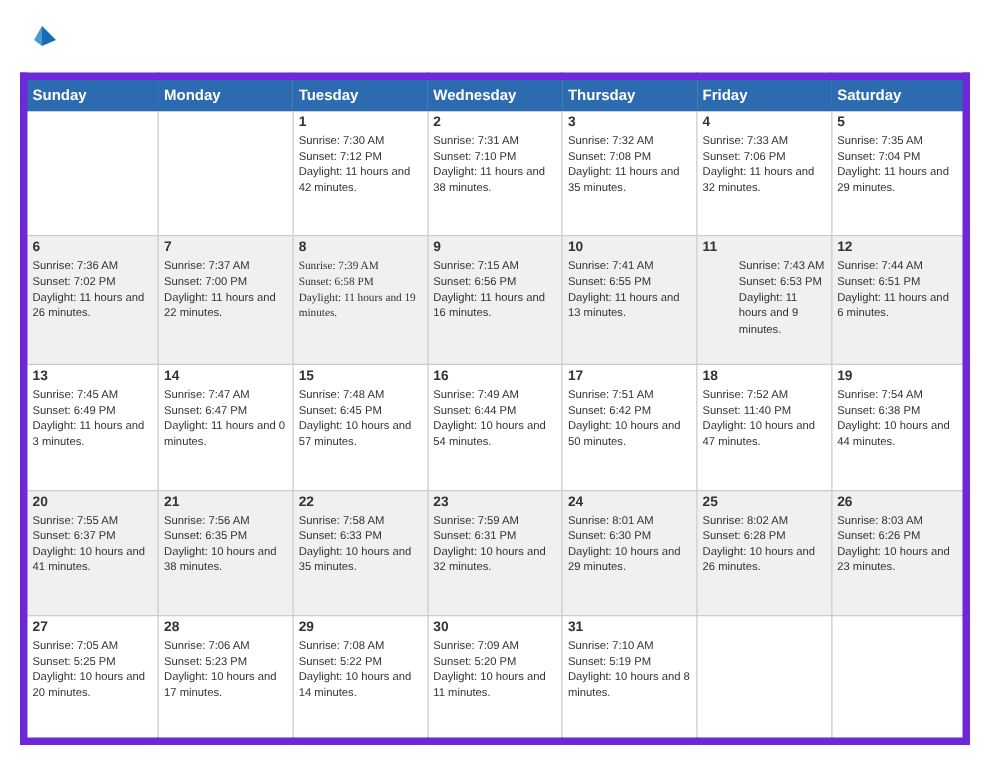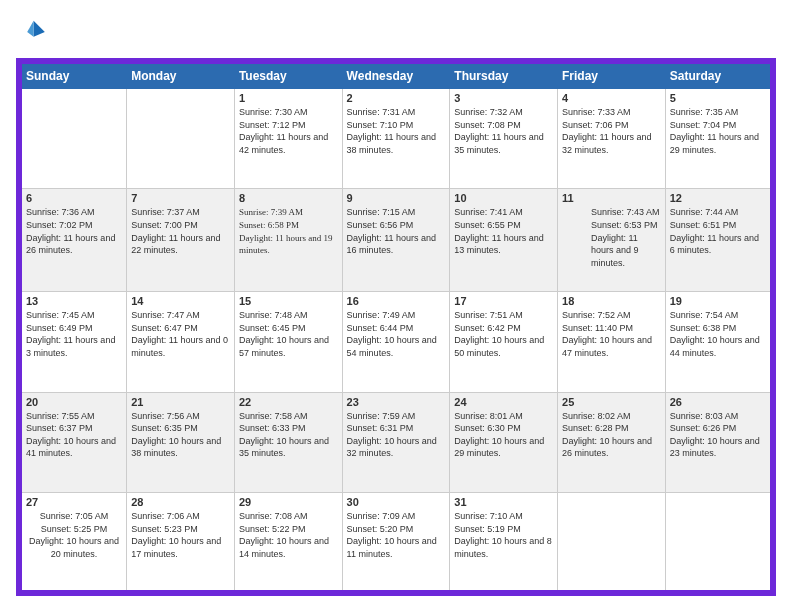--- a/index.html
+++ b/index.html
@@ -294,21 +294,21 @@
           <td style="background: rgb(240, 240, 240);">
             <span class="day-num">26</span>
             <div class="cell-content" style="white-space: pre-line;">Sunrise: 8:03 AM
 Sunset: 6:26 PM
 Daylight: 10 hours and 23 minutes.</div>
           </td>
         </tr>
         <tr>
           <td style="background: rgb(255, 255, 255);">
             <span class="day-num">27</span>
-            <div class="cell-content" style="white-space: pre-line; text-align: center;">Sunrise: 7:05 AM
+            <div class="cell-content" style="white-space: pre-line;">Sunrise: 7:05 AM
 Sunset: 5:25 PM
 Daylight: 10 hours and 20 minutes.</div>
           </td>
           <td style="background: rgb(255, 255, 255);">
             <span class="day-num">28</span>
             <div class="cell-content" style="white-space: pre-line;">Sunrise: 7:06 AM
 Sunset: 5:23 PM
 Daylight: 10 hours and 17 minutes.</div>
           </td>
           <td style="background: rgb(255, 255, 255);">

